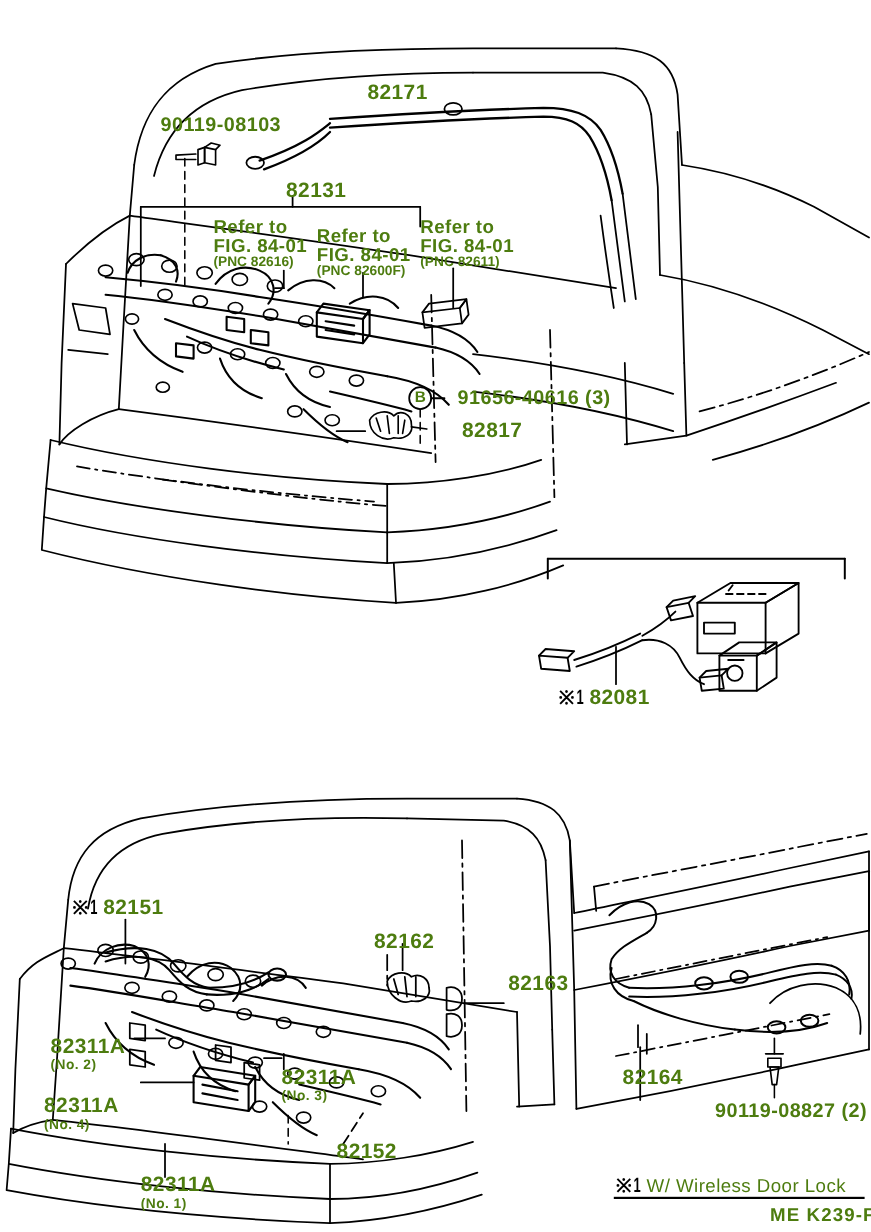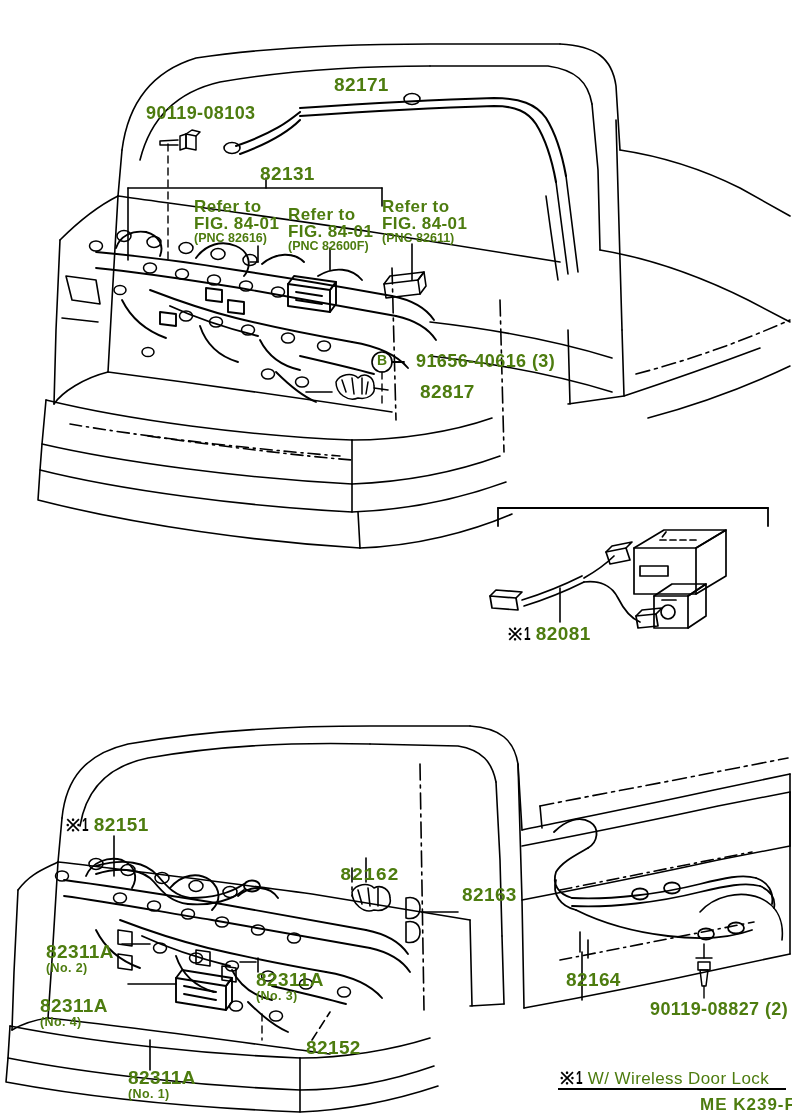--- a/index.html
+++ b/index.html
@@ -438,21 +438,21 @@
     <span class="mark1">1</span>
     <span class="lbl pn" style="position:static;">82081</span>
   </div>
 
   <div style="position:absolute;left:66px;top:813px;display:flex;align-items:baseline;">
     <span class="star">※</span>
     <span class="mark1">1</span>
     <span class="lbl pn" style="position:static;">82151</span>
   </div>
 
-  <div class="lbl pn" style="left:340px;top:866px;font-family:Liberation Mono, monospace;">82162</div>
+  <div class="lbl pn" style="left:340px;top:847px;">82162</div>
 
   <div class="lbl pn" style="left:462px;top:885px;">82163</div>
 
   <div class="lbl pn" style="left:566px;top:970px;">82164</div>
 
   <div class="lbl pn" style="left:306px;top:1038px;">82152</div>
 
   <div class="lbl pn-sm" style="left:650px;top:1000px;">90119-08827 (2)</div>
 
   <div style="position:absolute;left:46px;top:942px;">

